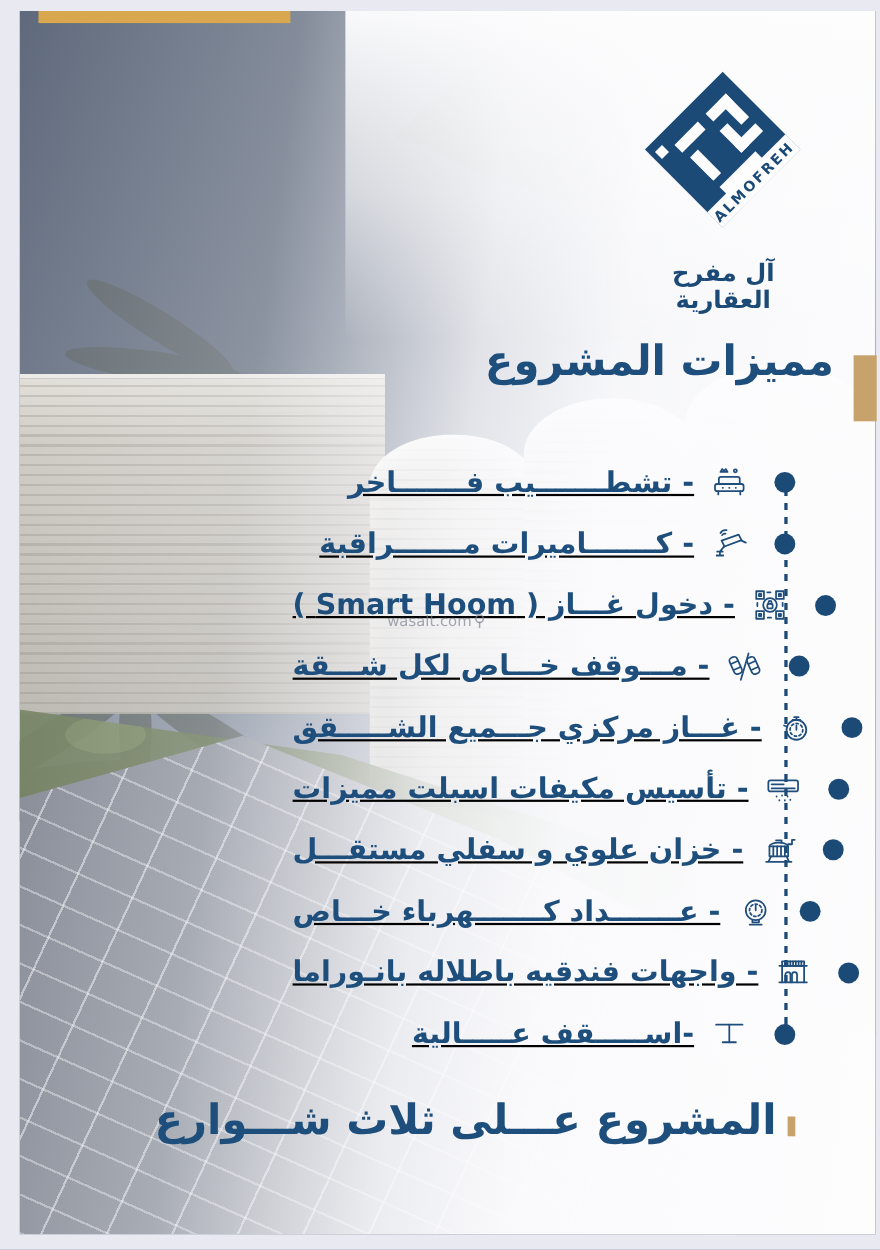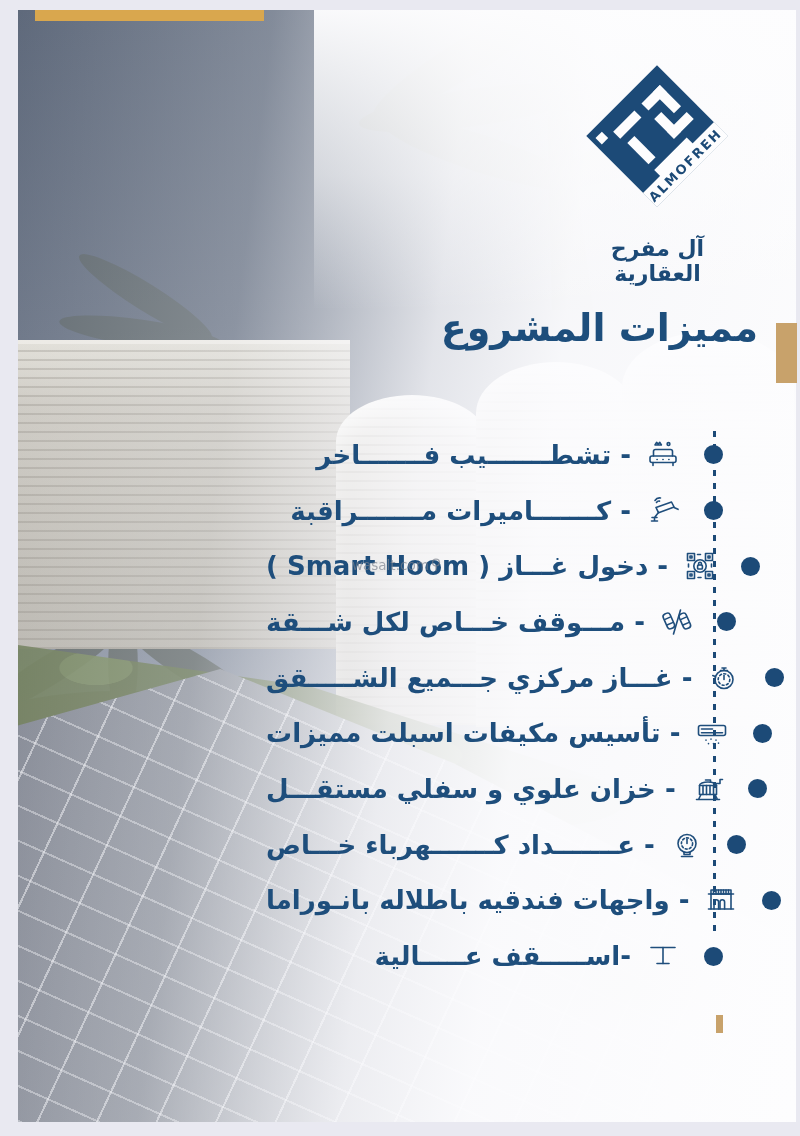--- a/index.html
+++ b/index.html
@@ -56,21 +56,21 @@
       rgba(250,250,253,.85) 50%, rgba(252,252,254,.97) 64%, #fdfdfe 100%);}
   .haze-top{left:38%; top:0; right:0; height:300px;
     background:linear-gradient(to bottom, rgba(253,253,254,.96) 0%, rgba(253,253,254,.55) 55%, rgba(253,253,254,0) 100%);}
   
   .gold-topbar{position:absolute; left:35px; top:10px; width:229px; height:11px; background:#d9a74e; z-index:3;}
   .logo-wrap{position:absolute; left:565px; top:58px; width:185px; z-index:3; text-align:center;}
   .logo-caption{margin-top:14px; font-size:22px; font-weight:bold; color:#1c4a77; direction:rtl;}
   .page-title{position:absolute; right:42px; top:306px; z-index:3; direction:rtl;
     font-size:38px; font-weight:bold; color:#1d4e7c; white-space:nowrap;}
   .title-goldbar{position:absolute; right:3px; top:323px; width:21px; height:60px; background:#c8a26b; z-index:3;}
-  .features{position:absolute; left:260px; top:427px; width:471px; z-index:3;}
+  .features{position:absolute; left:260px; top:411px; width:471px; z-index:3;text-decoration:underline;}
   .f-row{display:flex; align-items:center; height:55.7px;}
   .f-label{flex:1; direction:rtl; text-align:right; font-size:26px; font-weight:bold;
     color:#1e4e7c; white-space:nowrap; padding-left:6px;}
   .f-icon{width:64px; display:flex; justify-content:center; align-items:center; flex:none;}
   .f-icon svg{display:block;}
   .f-dot-cell{width:36px; display:flex; justify-content:center; flex:none;}
   .f-dot{width:19px; height:19px; border-radius:50%; background:#1c4a77;}
   .dash-line{position:absolute; left:713px; top:431px; width:3px; height:501px; z-index:2;
     background:repeating-linear-gradient(180deg,#1c4a77 0 6.5px, rgba(0,0,0,0) 6.5px 13px);}
   .watermark{position:absolute; left:352px; top:557px; z-index:3; display:flex; align-items:center; gap:2px;
@@ -333,15 +333,16 @@
   </div>
 
   <div class="watermark">
     <span>wasalt.com</span>
     <svg width="10" height="14" viewBox="0 0 10 14">
       <circle cx="5" cy="4.5" r="3.4" fill="none" stroke="rgba(122,128,140,.68)" stroke-width="1.4"></circle>
       <path d="M5 8 v4.5" stroke="rgba(122,128,140,.68)" stroke-width="1.4" stroke-linecap="round"></path>
     </svg>
   </div>
 
+  <div class="footer-title">المشروع عـــلى ثلاث شـــوارع</div>
   <div class="footer-goldbar"></div>
 
 </div>
 
 </body></html>

